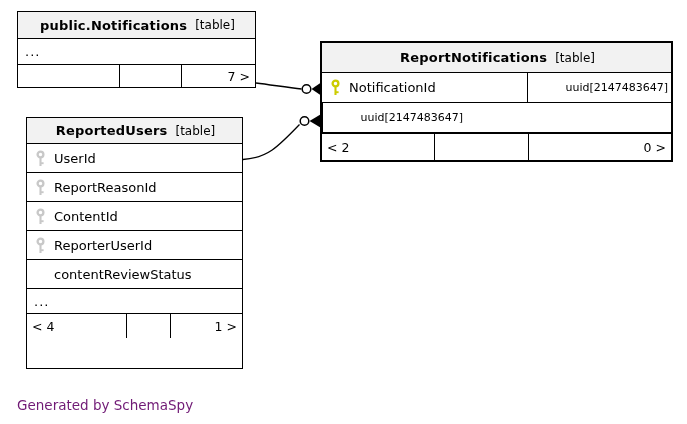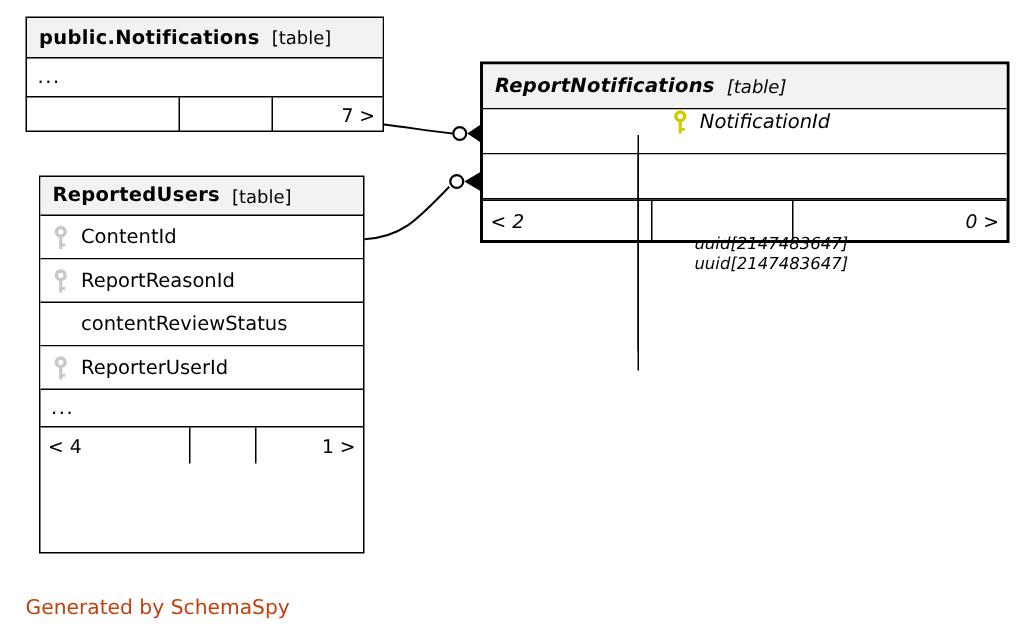--- a/index.html
+++ b/index.html
@@ -5,23 +5,23 @@
   html,body{margin:0;padding:0;}
   body{
     width:687px;height:424px;position:relative;background:#ffffff;
     font-family:"DejaVu Sans","Liberation Sans",sans-serif;
     color:#000;overflow:hidden;
   }
   .canvas{position:absolute;left:0;top:0;width:687px;height:424px;}
 
   
   .tbl{position:absolute;background:#fff;border:1px solid #000;box-sizing:border-box;}
-  .tbl.focus{border-width:2px;font-style:italic;}
+  .tbl.focus{border-width:2px;}
   .thead{
-    display:flex;align-items:center;justify-content:flex-start;
+    display:flex;align-items:center;justify-content:center;
     background:#f2f2f2;border-bottom:1px solid #000;box-sizing:border-box;
     padding:0 6px 0 8px;
   }
   .tname{font-weight:bold;font-size:13px;letter-spacing:.2px;}
   .tbadge{font-size:12px;font-weight:normal;padding-left:8px;white-space:nowrap;}
   .trow{
     display:flex;align-items:center;box-sizing:border-box;
     border-bottom:1px solid #000;font-size:13px;background:#fff;
   }
   .trow:last-child{border-bottom:none;}
@@ -46,21 +46,21 @@
   #tbl-pubnotif{left:17px;top:11px;width:239px;height:77px;}
   #tbl-pubnotif .thead{height:27px;}
   #tbl-pubnotif .ellipsis-row{height:25px;border-bottom:1px solid #000;display:flex;align-items:center;}
   #tbl-pubnotif .tfoot{height:23px;}
   #tbl-pubnotif .f1{width:101px;}
   #tbl-pubnotif .f2{width:62px;}
   #tbl-pubnotif .f3{flex:1;}
 
   #tbl-repnotif{left:320px;top:41px;width:353px;height:121px;}
   #tbl-repnotif .thead{height:30px;}
-  #tbl-repnotif .trow{height:30px;flex-direction:column;}
+  #tbl-repnotif .trow{height:30px;}
   #tbl-repnotif .typecell{width:144px;flex:0 0 144px;}
   #tbl-repnotif .tfoot{height:27px;}
   #tbl-repnotif .f1{width:112px;}
   #tbl-repnotif .f2{width:94px;}
   #tbl-repnotif .f3{flex:1;}
 
   #tbl-repusers{left:26px;top:117px;width:217px;height:252px;}
   #tbl-repusers .thead{height:26px;}
   #tbl-repusers .trow{height:29px;}
   #tbl-repusers .ellipsis-row{height:24px;border-bottom:1px solid #000;display:flex;align-items:center;}
@@ -69,21 +69,21 @@
   #tbl-repusers .f2{width:44px;}
   #tbl-repusers .f3{flex:1;}
 
   
   .keyicon{display:block;}
 
   
   #edges{position:absolute;left:0;top:0;pointer-events:none;z-index:5;}
 
   
-  .gen-note{position:absolute;left:17px;top:397px;font-size:13.5px;color:#c2410c;}
+  .gen-note{position:absolute;left:17px;top:397px;font-size:13.5px;color:#701a75;}
 </style>
 </head>
 <body>
 
 <div class="canvas">
 
   <div class="tbl" id="tbl-pubnotif">
     <div class="thead">
       <span class="tname">public.Notifications</span>
       <span class="tbadge">[table]</span>
@@ -124,57 +124,67 @@
     </div>
   </div>
 
   <div class="tbl" id="tbl-repusers">
     <div class="thead">
       <span class="tname">ReportedUsers</span>
       <span class="tbadge">[table]</span>
     </div>
 
 
+    <div class="trow">
+      <span class="iconbox">
+        <svg class="keyicon" width="11" height="17" viewBox="0 0 11 17">
+          <circle cx="5.5" cy="4.5" r="2.9" fill="none" stroke="#c8c8c8" stroke-width="2.3"></circle>
+          <line x1="5.5" y1="7.4" x2="5.5" y2="16" stroke="#c8c8c8" stroke-width="2.1"></line>
+          <line x1="5.5" y1="13.2" x2="8.6" y2="13.2" stroke="#c8c8c8" stroke-width="1.9"></line>
+        </svg>
+      </span>
+      <span class="colname">UserId</span>
+    </div>
+
+    <div class="trow">
+      <span class="iconbox">
+        <svg class="keyicon" width="11" height="17" viewBox="0 0 11 17">
+          <circle cx="5.5" cy="4.5" r="2.9" fill="none" stroke="#c8c8c8" stroke-width="2.3"></circle>
+          <line x1="5.5" y1="7.4" x2="5.5" y2="16" stroke="#c8c8c8" stroke-width="2.1"></line>
+          <line x1="5.5" y1="13.2" x2="8.6" y2="13.2" stroke="#c8c8c8" stroke-width="1.9"></line>
+        </svg>
+      </span>
+      <span class="colname">ReportReasonId</span>
+    </div>
 
     <div class="trow">
       <span class="iconbox">
         <svg class="keyicon" width="11" height="17" viewBox="0 0 11 17">
           <circle cx="5.5" cy="4.5" r="2.9" fill="none" stroke="#c8c8c8" stroke-width="2.3"></circle>
           <line x1="5.5" y1="7.4" x2="5.5" y2="16" stroke="#c8c8c8" stroke-width="2.1"></line>
           <line x1="5.5" y1="13.2" x2="8.6" y2="13.2" stroke="#c8c8c8" stroke-width="1.9"></line>
         </svg>
       </span>
       <span class="colname">ContentId</span>
     </div>
 
     <div class="trow">
       <span class="iconbox">
         <svg class="keyicon" width="11" height="17" viewBox="0 0 11 17">
           <circle cx="5.5" cy="4.5" r="2.9" fill="none" stroke="#c8c8c8" stroke-width="2.3"></circle>
           <line x1="5.5" y1="7.4" x2="5.5" y2="16" stroke="#c8c8c8" stroke-width="2.1"></line>
           <line x1="5.5" y1="13.2" x2="8.6" y2="13.2" stroke="#c8c8c8" stroke-width="1.9"></line>
         </svg>
       </span>
-      <span class="colname">ReportReasonId</span>
+      <span class="colname">ReporterUserId</span>
     </div>
 
     <div class="trow">
       <span class="iconbox"></span>
       <span class="colname">contentReviewStatus</span>
-    </div>
-
-    <div class="trow">
-      <span class="iconbox">
-        <svg class="keyicon" width="11" height="17" viewBox="0 0 11 17">
-          <circle cx="5.5" cy="4.5" r="2.9" fill="none" stroke="#c8c8c8" stroke-width="2.3"></circle>
-          <line x1="5.5" y1="7.4" x2="5.5" y2="16" stroke="#c8c8c8" stroke-width="2.1"></line>
-          <line x1="5.5" y1="13.2" x2="8.6" y2="13.2" stroke="#c8c8c8" stroke-width="1.9"></line>
-        </svg>
-      </span>
-      <span class="colname">ReporterUserId</span>
     </div>
 
     <div class="ellipsis-row">...</div>
 
     <div class="tfoot">
       <div class="fcell f1">&lt; 4</div>
       <div class="fcell f2"></div>
       <div class="fcell f3 r">1 &gt;</div>
     </div>
   </div>

